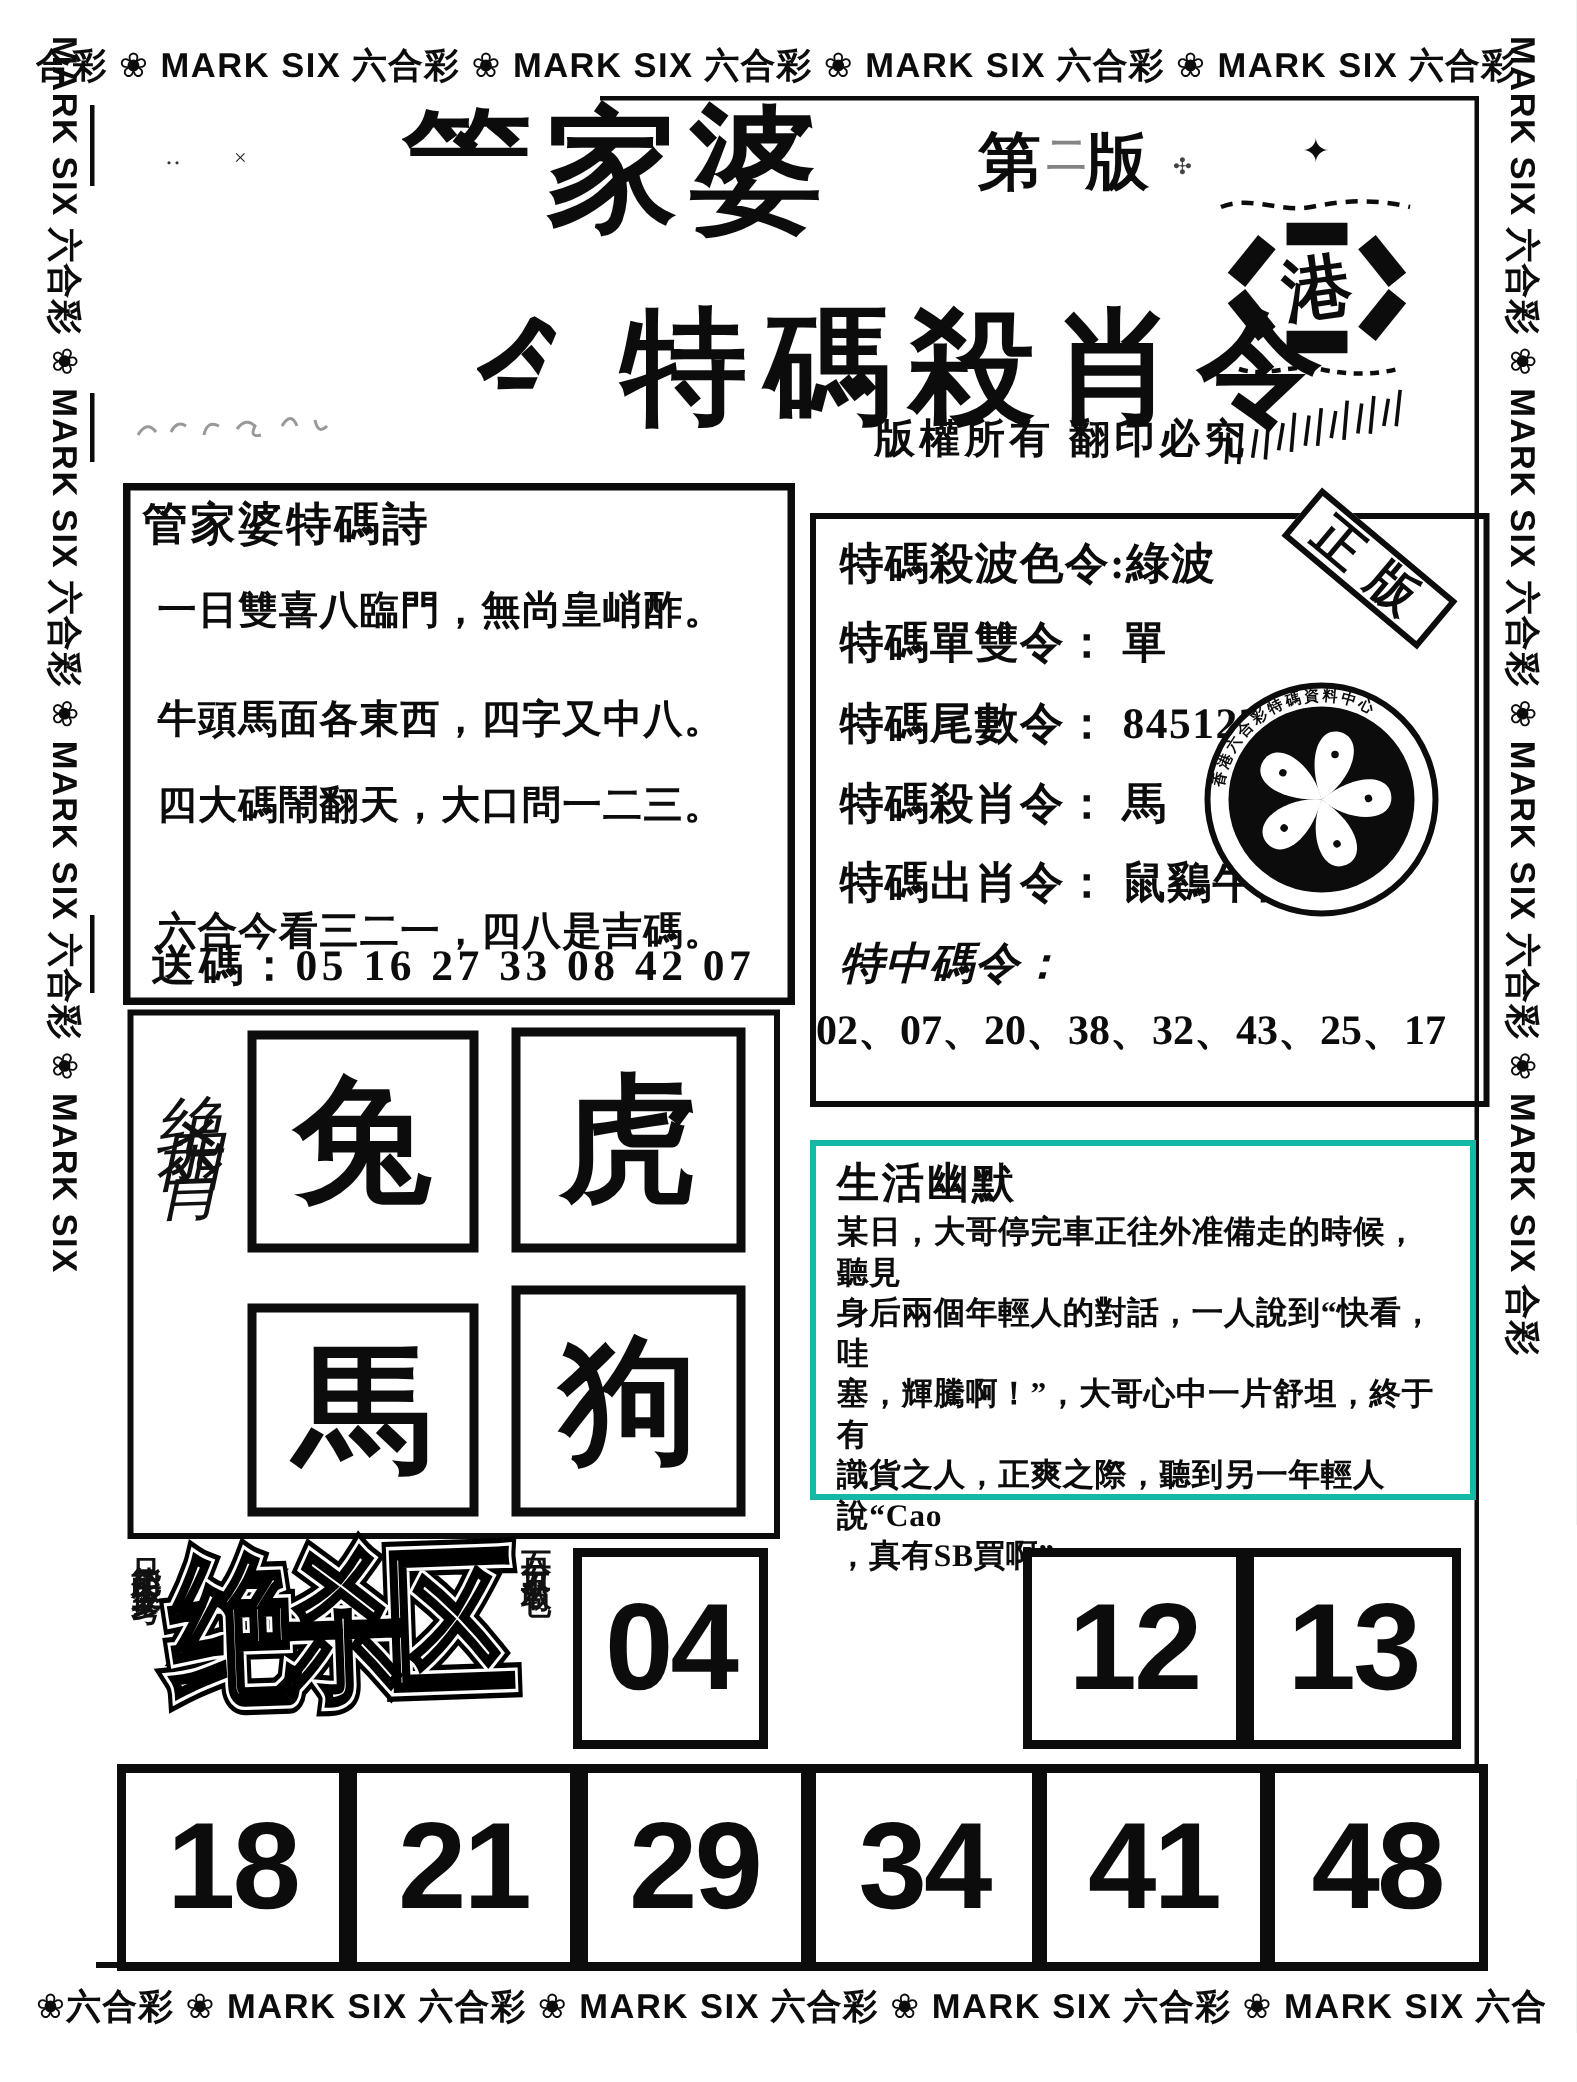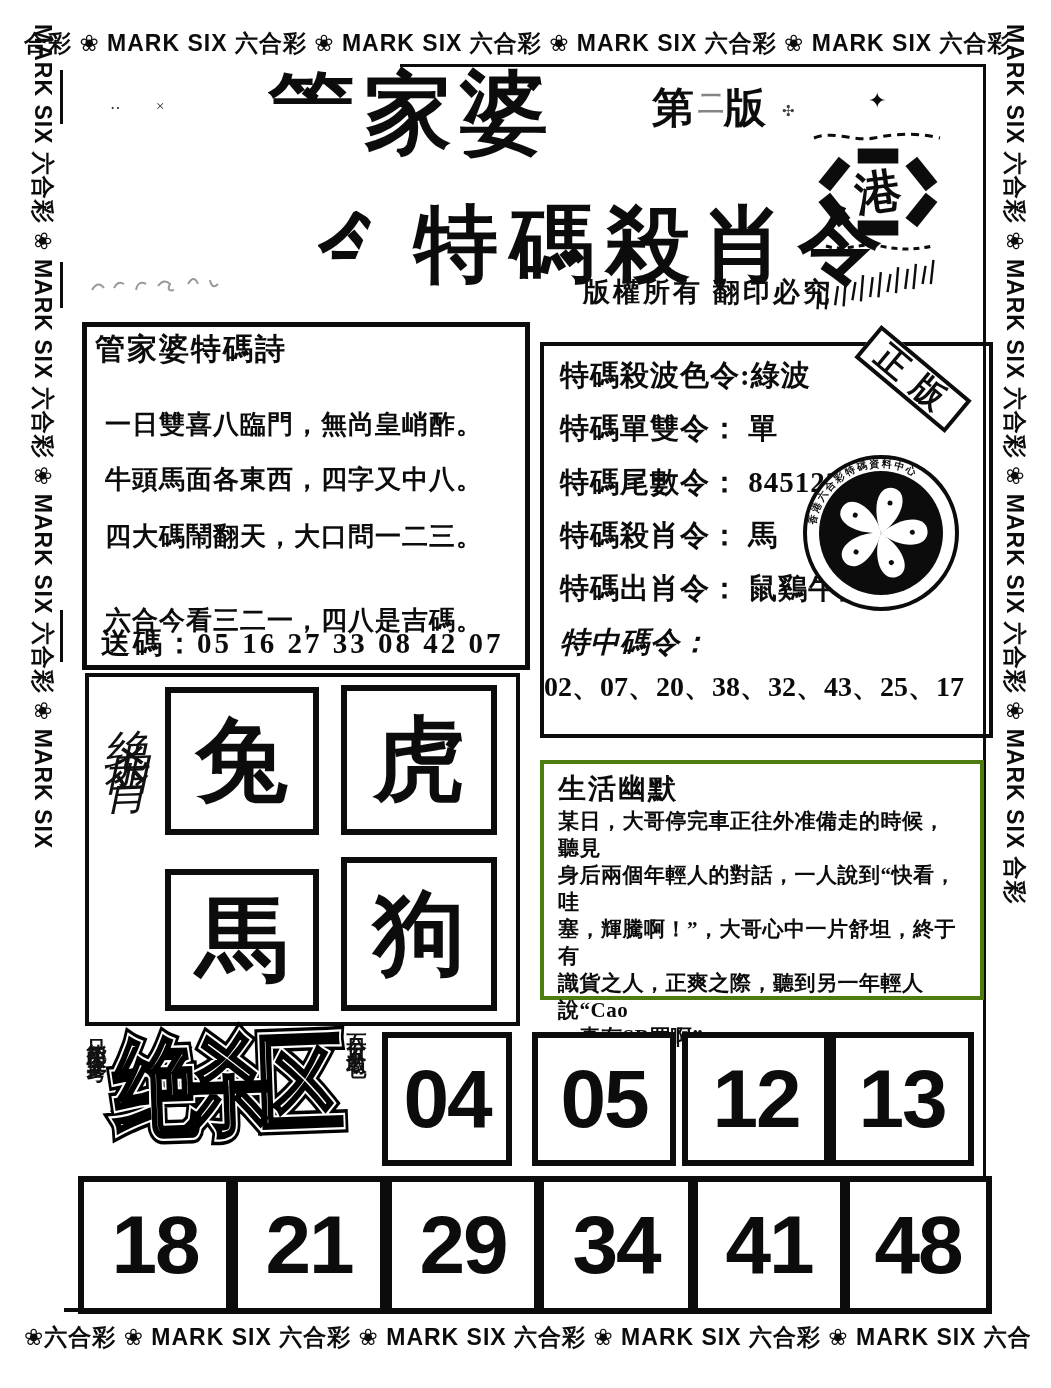--- a/index.html
+++ b/index.html
@@ -32,21 +32,21 @@
   #snow-mark{left:782px;top:102px;font-size:15px;color:#444;}
   #corner-dots{left:110px;top:94px;font-size:16px;color:#333;letter-spacing:2px;}
   #corner-x{left:156px;top:98px;font-size:15px;color:#222;}
   #sub-title{left:318px;top:188px;font-size:84px;font-weight:900;letter-spacing:12px;white-space:nowrap;}
   #sub-title .cut-diag{display:inline-block;clip-path:polygon(0 34%,40% 20%,56% 28%,20% 100%,0 100%);}
   #copyright{left:583px;top:274px;font-size:27px;font-weight:900;letter-spacing:3px;}
   
   #poem-box{left:82px;top:322px;width:438px;height:338px;border:5px solid #0c0c0c;}
   #poem-title{left:8px;top:2px;font-size:30px;font-weight:900;letter-spacing:2px;}
   .poem-line{left:18px;font-size:26px;font-weight:900;letter-spacing:1px;white-space:nowrap;}
-  #poem-l1{top:80px;} #poem-l2{top:135px;} #poem-l3{top:192px;} #poem-l4{top:248px;margin-top:28px;}
+  #poem-l1{top:62px;} #poem-l2{top:135px;} #poem-l3{top:192px;} #poem-l4{top:248px;margin-top:28px;}
   #poem-send{left:14px;top:297px;font-size:29px;font-weight:900;letter-spacing:3px;white-space:nowrap;}
   
   #info-box{left:540px;top:342px;width:445px;height:388px;border:4px solid #0c0c0c;}
   .info-row{left:16px;font-size:29px;font-weight:900;white-space:nowrap;letter-spacing:1px;}
   #info-r0{top:10px;} #info-r1{top:63px;} #info-r2{top:117px;}
   #info-r3{top:170px;} #info-r4{top:223px;} #info-r5{top:277px;font-style:italic;}
   #info-nums{left:0px;top:322px;font-size:28px;font-weight:900;white-space:nowrap;letter-spacing:0px;width:445px;}
   #genuine-stamp{
     left:854px;top:358px;width:118px;height:42px;border:4px solid #0c0c0c;
     transform:rotate(40deg);display:flex;align-items:center;justify-content:center;
@@ -60,21 +60,21 @@
     font-size:44px;font-style:italic;font-weight:400;letter-spacing:14px;
     transform:rotate(-2deg);color:#111;
   }
   .zcell{border:6px solid #0c0c0c;display:flex;align-items:center;justify-content:center;
          font-size:92px;font-weight:900;background:#fff;}
   #zc-0{left:76px;top:10px;width:142px;height:136px;}
   #zc-1{left:252px;top:8px;width:144px;height:138px;}
   #zc-2{left:76px;top:192px;width:142px;height:130px;}
   #zc-3{left:252px;top:180px;width:144px;height:142px;}
   
-  #humor-box{left:540px;top:760px;width:436px;height:232px;border:4px solid #4d7c0f;text-decoration:underline;}
+  #humor-box{left:540px;top:760px;width:436px;height:232px;border:4px solid #14b8a6;text-decoration:underline;}
   #humor-title{left:14px;top:6px;font-size:28px;font-weight:900;letter-spacing:2px;}
   #humor-body{left:14px;top:44px;width:408px;font-size:21px;font-weight:900;
               line-height:27px;white-space:pre-line;letter-spacing:.5px;}
   
   .vnote{writing-mode:vertical-rl;text-orientation:upright;font-size:20px;font-weight:700;
          letter-spacing:5px;color:#111;}
   #note-left{left:84px;top:1022px;height:160px;}
   #note-right{left:344px;top:1018px;height:172px;}
   #kz-stamp{left:112px;top:1024px;width:240px;height:140px;transform:rotate(-2deg) scaleX(.80);transform-origin:left top;}
   #kz-stamp span{
@@ -229,21 +229,20 @@
 
   <div class="abs vnote" id="note-left">只能用作參考</div>
   <div class="abs" id="kz-stamp">
     <span class="l1">绝杀区</span>
     <span class="l2">绝杀区</span>
     <span class="l3">绝杀区</span>
   </div>
   <div class="abs vnote" id="note-right">百分百不敢包</div>
 
   <div class="abs numbox row1" id="n1-0">04</div>
-  <div class="abs numbox row1" id="n1-1">05</div>
   <div class="abs numbox row1" id="n1-2">12</div>
   <div class="abs numbox row1" id="n1-3">13</div>
 
   <div class="abs numbox row2" id="n2-0">18</div>
   <div class="abs numbox row2" id="n2-1">21</div>
   <div class="abs numbox row2" id="n2-2">29</div>
   <div class="abs numbox row2" id="n2-3">34</div>
   <div class="abs numbox row2" id="n2-4">41</div>
   <div class="abs numbox row2" id="n2-5">48</div>
 

